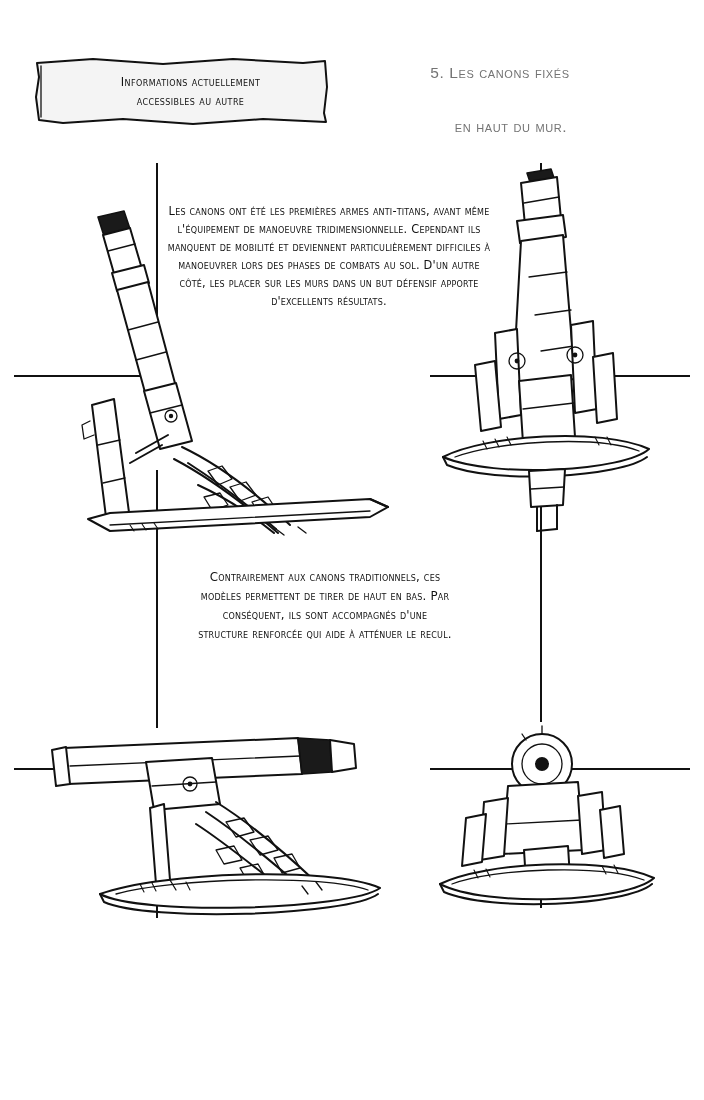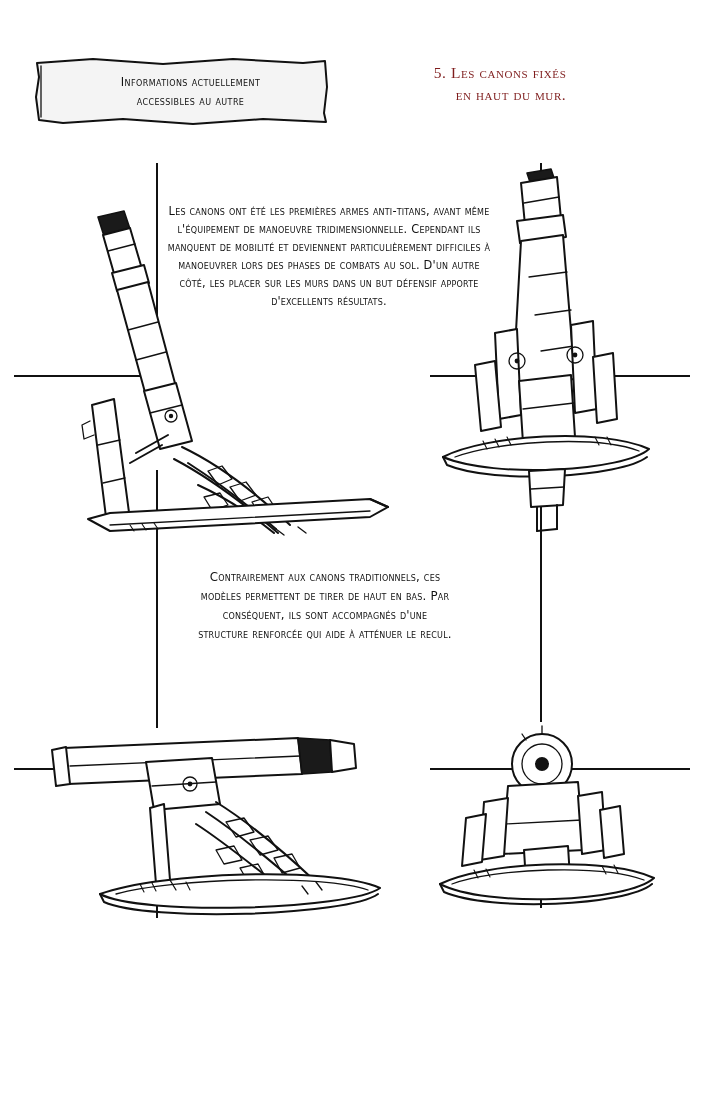--- a/index.html
+++ b/index.html
@@ -52,30 +52,31 @@
 
   
   .chapter-title {
     position: absolute;
     left: 330px;
     top: 62px;
     width: 340px;
     text-align: center;
   }
   .chapter-title .tline {
-    font-family: Liberation Serif, serif;
+    font-family: Liberation Sans, sans-serif;
     font-size: 15.5px;
     font-variant: small-caps;
     letter-spacing: 0.6px;
-    color: #7f1d1d;
+    color: #737373;
     line-height: 1.45;
     white-space: nowrap;
   }
   .chapter-title .tline.second {
     padding-left: 22px;
+    margin-top: 32px;
   }
 
   
   .para {
     position: absolute;
     font-family: "DejaVu Sans", sans-serif;
     font-variant: small-caps;
     color: #111;
   }
   #para-1 {

